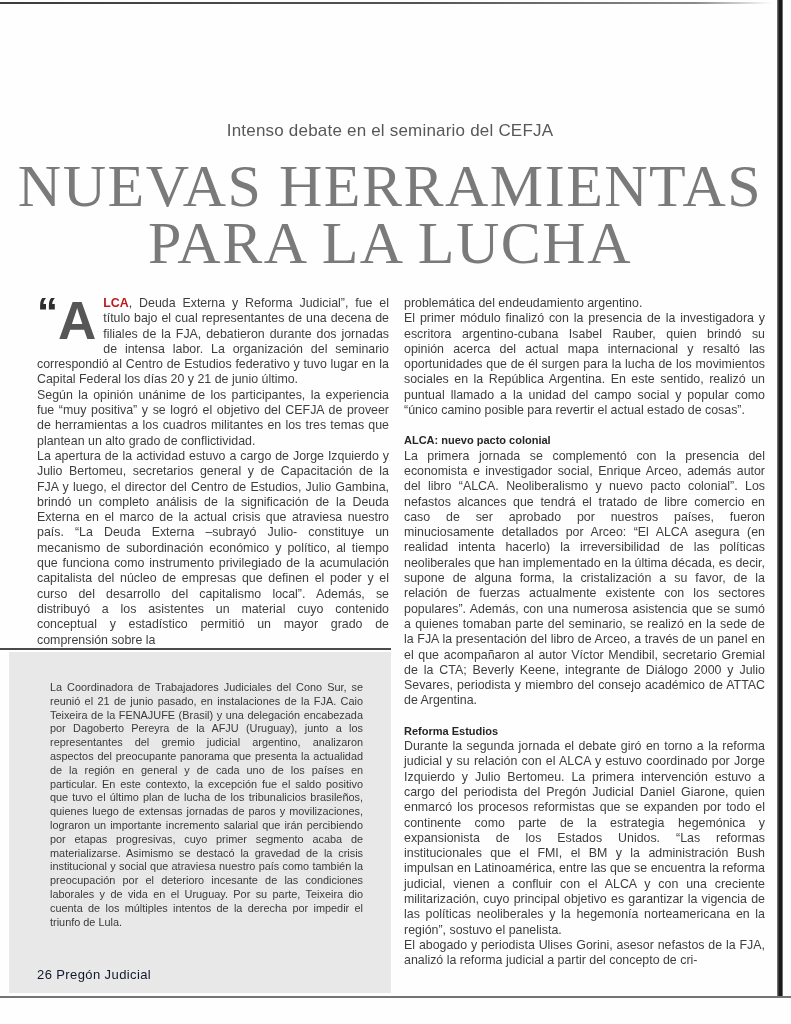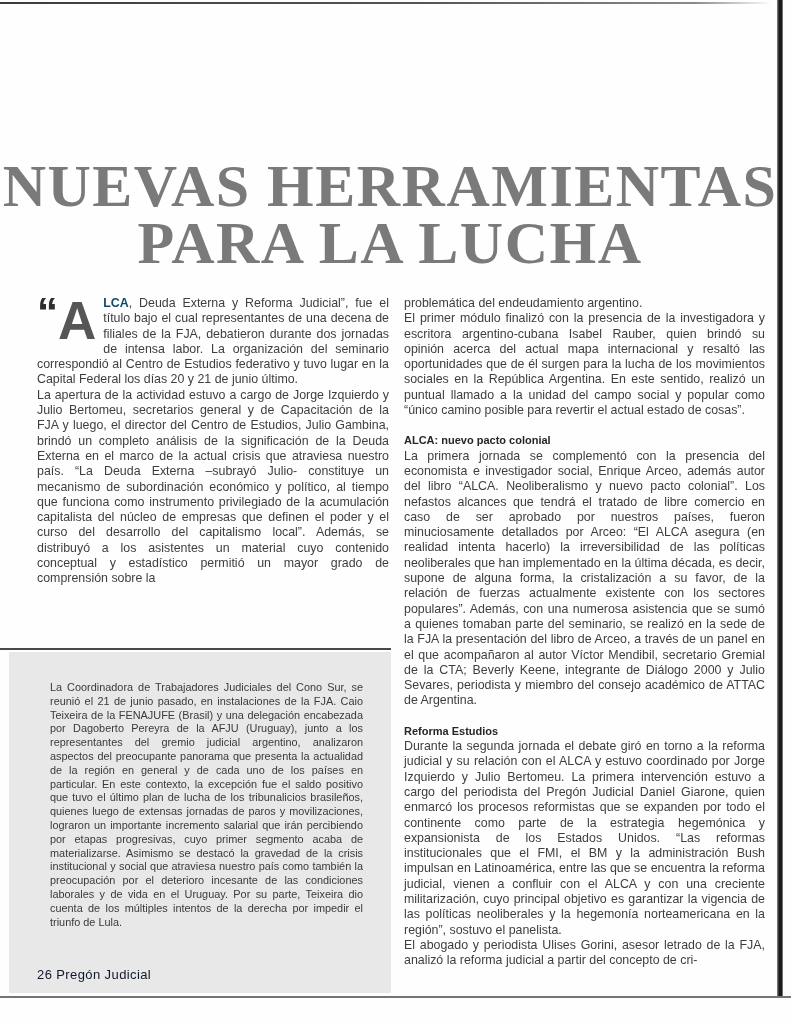--- a/index.html
+++ b/index.html
@@ -39,21 +39,21 @@
     font-size: 17px;
     color: #585858;
     letter-spacing: 0.2px;
   }
   .title {
     position: absolute; top: 158px; left: 0;
     width: 780px;
     margin: 0;
     text-align: center;
     font-family: "Liberation Serif", serif;
-    font-weight: 700;
+    font-weight: 400;
     font-size: 60px;
     line-height: 57px;
     color: #7a7a7a;
     letter-spacing: 1.5px;
   }
   
   .columns {
     position: absolute; top: 296px; left: 37px;
     width: 728px;
     display: flex;
@@ -89,21 +89,21 @@
     color: #2e2e2e;
     letter-spacing: -3px;
     margin-right: 3px;
   }
   .dcap {
     font-size: 53px;
     line-height: 44px;
     font-weight: bold;
     color: #565656;
   }
-  .lead-bold { font-weight: bold; color: #0c4a6e; }
+  .lead-bold { font-weight: bold; color: #b91c1c; }
   
   .sidebar-rule {
     position: absolute; top: 648px; left: 0;
     width: 391px; height: 2px;
     background: #4a4a4a;
   }
   .sidebar-box {
     position: absolute; top: 652px; left: 9px;
     width: 382px; height: 341px;
     background: #e8e8e8;
@@ -134,43 +134,45 @@
 </style>
 </head>
 <body>
 
 <div class="page">
 
   <div class="scan-top"></div>
   <div class="scan-right"></div>
   <div class="scan-bottom"></div>
 
+  <div class="kicker">Intenso debate en el seminario del CEFJA</div>
 
   <h1 class="title"><span>NUEVAS HERRAMIENTAS</span><br><span>PARA LA LUCHA</span></h1>
 
   <div class="columns">
 
     <div class="col-left">
       <p class="lead">
         <span class="lead-head">
             <span class="qmark">“</span>
             <span class="dcap">A</span>
           </span><span class="lead-bold">LCA</span><span>, Deuda Externa y Reforma Judicial”, fue el título bajo el cual representantes de una decena de filiales de la FJA, debatieron durante dos jornadas de intensa labor. La organización del seminario correspondió al Centro de Estudios federativo y tuvo lugar en la Capital Federal los días 20 y 21 de junio último.</span>
       </p>
+      <p>Según la opinión unánime de los participantes, la experiencia fue “muy positiva” y se logró el objetivo del CEFJA de proveer de herramientas a los cuadros militantes en los tres temas que plantean un alto grado de conflictividad.</p>
       <p>La apertura de la actividad estuvo a cargo de Jorge Izquierdo y Julio Bertomeu, secretarios general y de Capacitación de la FJA y luego, el director del Centro de Estudios, Julio Gambina, brindó un completo análisis de la significación de la Deuda Externa en el marco de la actual crisis que atraviesa nuestro país. “La Deuda Externa –subrayó Julio- constituye un mecanismo de subordinación económico y político, al tiempo que funciona como instrumento privilegiado de la acumulación capitalista del núcleo de empresas que definen el poder y el curso del desarrollo del capitalismo local”. Además, se distribuyó a los asistentes un material cuyo contenido conceptual y estadístico permitió un mayor grado de comprensión sobre la</p>
     </div>
 
     <div class="col-right">
       <p>problemática del endeudamiento argentino.</p>
       <p>El primer módulo finalizó con la presencia de la investigadora y escritora argentino-cubana Isabel Rauber, quien brindó su opinión acerca del actual mapa internacional y resaltó las oportunidades que de él surgen para la lucha de los movimientos sociales en la República Argentina. En este sentido, realizó un puntual llamado a la unidad del campo social y popular como “único camino posible para revertir el actual estado de cosas”.</p>
       <h3 class="section-heading">ALCA: nuevo pacto colonial</h3>
       <p>La primera jornada se complementó con la presencia del economista e investigador social, Enrique Arceo, además autor del libro “ALCA. Neoliberalismo y nuevo pacto colonial”. Los nefastos alcances que tendrá el tratado de libre comercio en caso de ser aprobado por nuestros países, fueron minuciosamente detallados por Arceo: “El ALCA asegura (en realidad intenta hacerlo) la irreversibilidad de las políticas neoliberales que han implementado en la última década, es decir, supone de alguna forma, la cristalización a su favor, de la relación de fuerzas actualmente existente con los sectores populares”. Además, con una numerosa asistencia que se sumó a quienes tomaban parte del seminario, se realizó en la sede de la FJA la presentación del libro de Arceo, a través de un panel en el que acompañaron al autor Víctor Mendibil, secretario Gremial de la CTA; Beverly Keene, integrante de Diálogo 2000 y Julio Sevares, periodista y miembro del consejo académico de ATTAC de Argentina.</p>
       <h3 class="section-heading">Reforma Estudios</h3>
       <p>Durante la segunda jornada el debate giró en torno a la reforma judicial y su relación con el ALCA y estuvo coordinado por Jorge Izquierdo y Julio Bertomeu. La primera intervención estuvo a cargo del periodista del Pregón Judicial Daniel Giarone, quien enmarcó los procesos reformistas que se expanden por todo el continente como parte de la estrategia hegemónica y expansionista de los Estados Unidos. “Las reformas institucionales que el FMI, el BM y la administración Bush impulsan en Latinoamérica, entre las que se encuentra la reforma judicial, vienen a confluir con el ALCA y con una creciente militarización, cuyo principal objetivo es garantizar la vigencia de las políticas neoliberales y la hegemonía norteamericana en la región”, sostuvo el panelista.</p>
-      <p>El abogado y periodista Ulises Gorini, asesor letrado de la FJA, analizó la reforma judicial a partir del concepto de cri-</p>
+      <p>El abogado y periodista Ulises Gorini, asesor nefastos de la FJA, analizó la reforma judicial a partir del concepto de cri-</p>
     </div>
 
   </div>
 
   <div class="sidebar-rule"></div>
 
   <div class="sidebar-box">
     <p>La Coordinadora de Trabajadores Judiciales del Cono Sur, se reunió el 21 de junio pasado, en instalaciones de la FJA. Caio Teixeira de la FENAJUFE (Brasil) y una delegación encabezada por Dagoberto Pereyra de la AFJU (Uruguay), junto a los representantes del gremio judicial argentino, analizaron aspectos del preocupante panorama que presenta la actualidad de la región en general y de cada uno de los países en particular. En este contexto, la excepción fue el saldo positivo que tuvo el último plan de lucha de los tribunalicios brasileños, quienes luego de extensas jornadas de paros y movilizaciones, lograron un importante incremento salarial que irán percibiendo por etapas progresivas, cuyo primer segmento acaba de materializarse. Asimismo se destacó la gravedad de la crisis institucional y social que atraviesa nuestro país como también la preocupación por el deterioro incesante de las condiciones laborales y de vida en el Uruguay. Por su parte, Teixeira dio cuenta de los múltiples intentos de la derecha por impedir el triunfo de Lula.</p>
     <div class="page-number">26 Pregón Judicial</div>
   </div>

